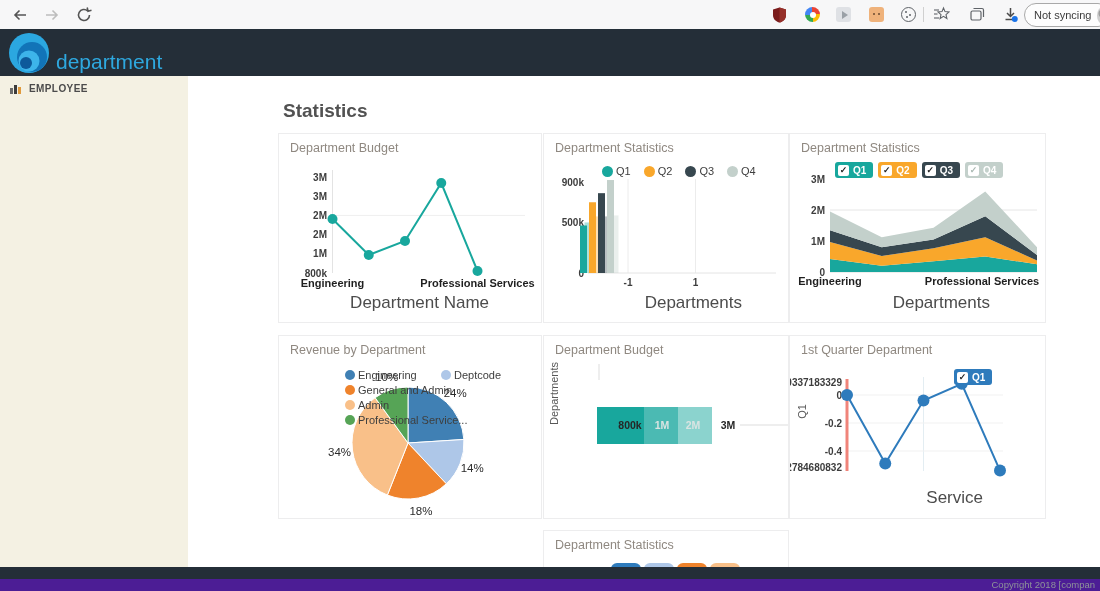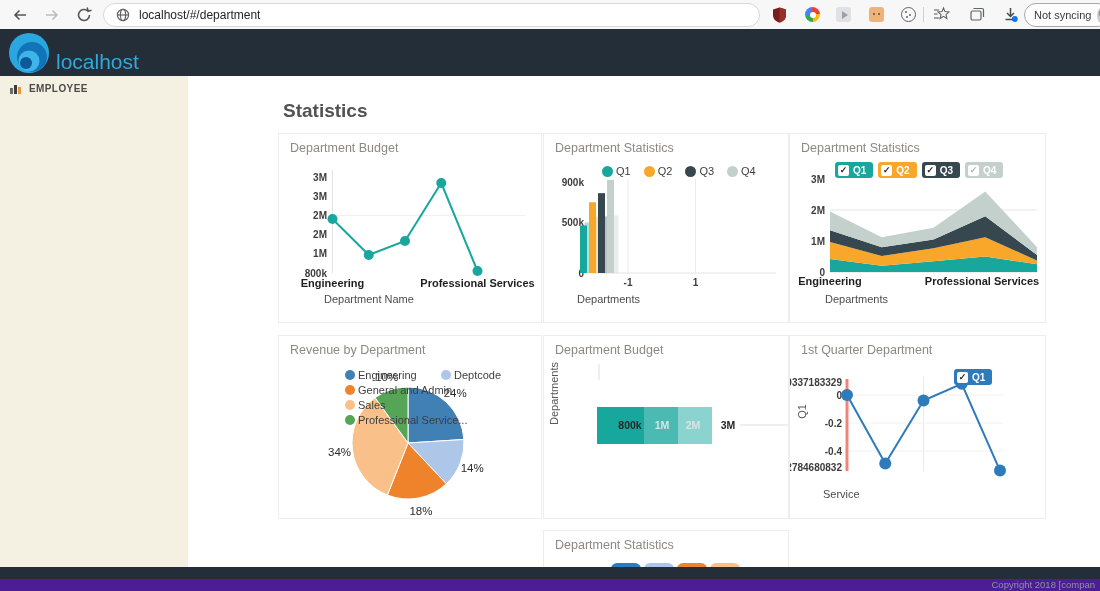--- a/index.html
+++ b/index.html
@@ -53,21 +53,21 @@
   .p6{left:90px;top:454px;width:262px;height:36px;}
   .p7{left:355px;top:454px;width:244px;height:36px;}
   .panel-title{position:absolute;left:11px;top:7px;font-size:12.5px;color:#8f8880;}
   .panel svg{position:absolute;left:0;top:0;}
   svg text{font-family:"Liberation Sans",sans-serif;}
   .tick{font-size:10px;font-weight:700;fill:#3d3d3d;}
   .endlbl{font-size:11px;font-weight:700;fill:#1f1f1f;}
   .pct{font-size:11.5px;fill:#2b2b2b;}
   .tick-dk{font-size:10.5px;font-weight:700;fill:#262626;}
   .tick-lt{font-size:10.5px;font-weight:700;fill:#d9e4e2;}
-  .axis-title{position:absolute;text-align:left;font-size:11px;color:#4c4c4c;}
+  .axis-title{position:absolute;text-align:right;font-size:17px;color:#4c4c4c;}
   .xl-p0{left:45px;top:159px;width:165px;}
   .xl-p1{left:33px;top:159px;width:165px;}
   .xl-p2{left:35px;top:159px;width:165px;}
   .xl-p5{left:33px;top:152px;width:160px;}
   .ylab{position:absolute;writing-mode:vertical-rl;transform:rotate(180deg);font-size:11px;color:#585858;}
   .yl-p4{left:4px;top:26px;}
   .yl-p5{left:6px;top:68px;}
   .legend-dots{position:absolute;display:flex;gap:13px;align-items:center;}
   #legend-c1{left:58px;top:31px;}
   .lg-item{display:flex;align-items:center;gap:3px;cursor:pointer;}
@@ -105,30 +105,20 @@
       <svg width="18" height="18">
           <path d="M3 9 H14 M9.5 4.5 L14 9 L9.5 13.5" stroke="#bdbdbd" stroke-width="1.6" fill="none"></path>
         </svg>
     </div>
     <div class="tb-btn" style="left:74px">
       <svg width="18" height="18">
           <path d="M14.5 9 a5.5 5.5 0 1 1 -1.8 -4.1" stroke="#555" stroke-width="1.6" fill="none"></path>
           <path d="M12.2 1.5 L13 5.2 L16.5 4.3" stroke="#555" stroke-width="1.6" fill="none"></path>
         </svg>
     </div>
-    <div id="urlbar">
-      <span class="globe">
-        <svg width="14" height="14">
-            <circle cx="7" cy="7" r="5.6" stroke="#5f6368" stroke-width="1.2" fill="none"></circle>
-            <ellipse cx="7" cy="7" rx="2.6" ry="5.6" stroke="#5f6368" stroke-width="1.2" fill="none"></ellipse>
-            <line x1="1.4" y1="7" x2="12.6" y2="7" stroke="#5f6368" stroke-width="1.2"></line>
-          </svg>
-      </span>
-      <span id="url-text">localhost/#/department</span>
-    </div>
     <div class="ext" style="left:771px">
       <svg class="shield" viewBox="0 0 15 16">
           <path d="M7.5 0.5 L14 2.5 V8 C14 12 11.2 14.7 7.5 15.6 C3.8 14.7 1 12 1 8 V2.5 Z" fill="#7a1b1b"></path>
           <path d="M7.5 0.5 L14 2.5 V8 C14 12 11.2 14.7 7.5 15.6 Z" fill="#96302a"></path>
         </svg>
     </div>
     <div class="ext" style="left:804px">
         <span class="gcircle">
           <span></span>
         </span>
@@ -181,21 +171,21 @@
   </div>
 
   <div id="app-header">
     <div id="logo">
       <svg width="46" height="44">
         <circle cx="23" cy="21" r="20" fill="#2ba7e0"></circle>
         <circle cx="26" cy="25" r="15" fill="#1274b8"></circle>
         <circle cx="23" cy="29" r="10.5" fill="#3db4ea"></circle>
         <circle cx="20" cy="31" r="6" fill="#0d5a9b"></circle>
       </svg>
-      <span id="logo-text">localhost</span>
+      <span id="logo-text">department</span>
     </div>
   </div>
 
   <div id="sidebar">
     <div class="side-item">
       <svg width="12" height="11">
         <rect x="0" y="5" width="3" height="6" fill="#6b6b6b"></rect>
         <rect x="4" y="2" width="3" height="9" fill="#3c3c3c"></rect>
         <rect x="8" y="4" width="3" height="7" fill="#e09a3c"></rect>
       </svg>
@@ -329,21 +319,21 @@
           <span class="lg-item">
             <span class="lg-dot" style="background:#aec7e8"></span>
             <span class="lg-lbl">Deptcode</span>
           </span>
           <span class="lg-item">
             <span class="lg-dot" style="background:#ef832c"></span>
             <span class="lg-lbl">General and Admin</span>
           </span>
           <span class="lg-item">
             <span class="lg-dot" style="background:#f9c089"></span>
-            <span class="lg-lbl">Sales</span>
+            <span class="lg-lbl">Admin</span>
           </span>
           <span class="lg-item">
             <span class="lg-dot" style="background:#56a456"></span>
             <span class="lg-lbl">Professional Service...</span>
           </span>
         </div>
     </div>
 
     <div class="panel p4">
       <div class="panel-title">Department Budget</div>

